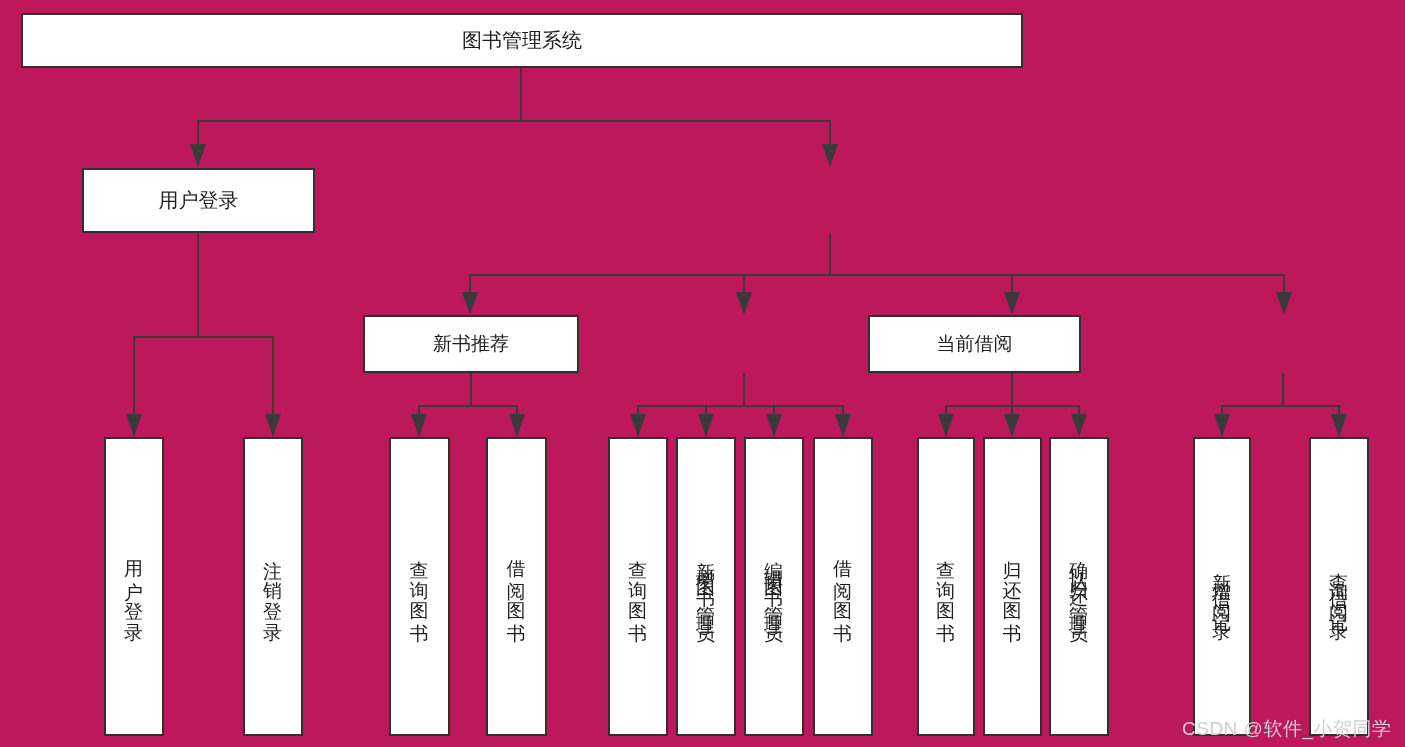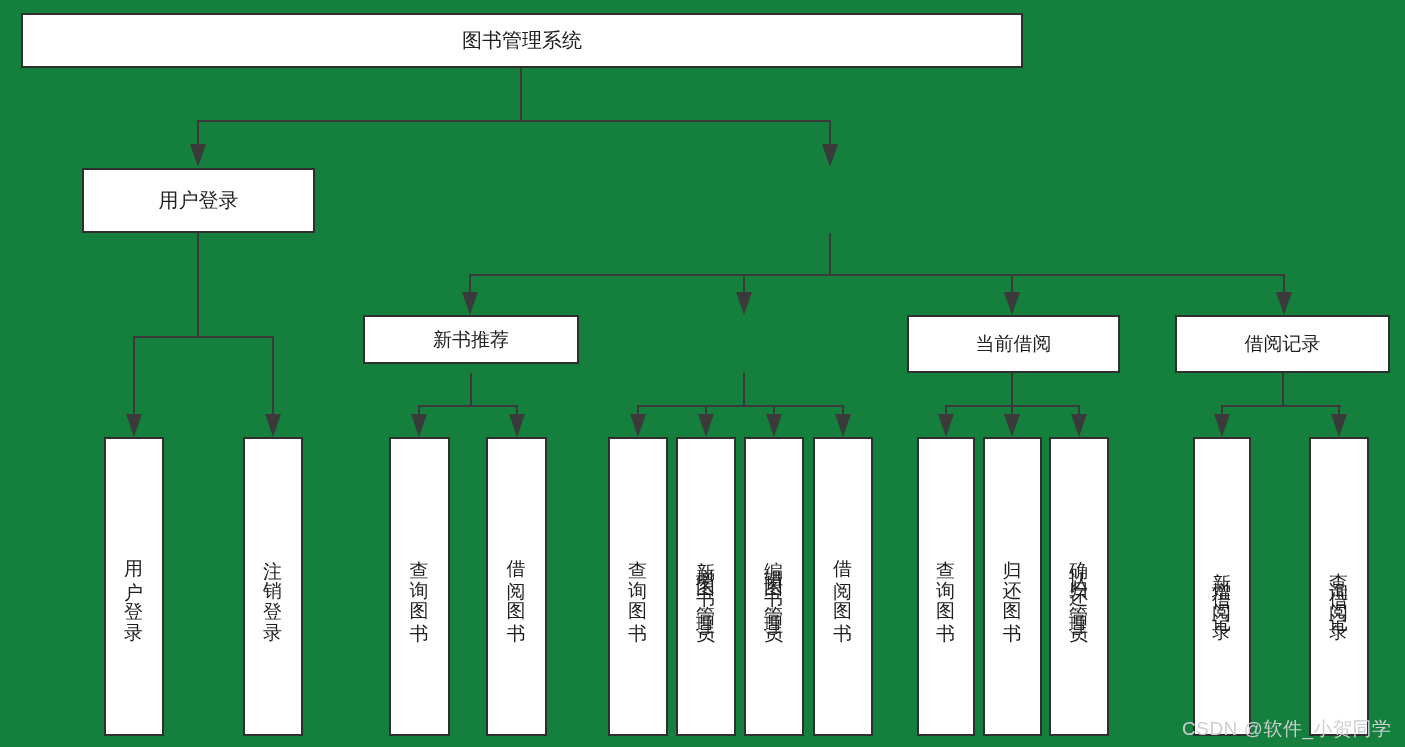--- a/index.html
+++ b/index.html
@@ -1,20 +1,20 @@
 <!DOCTYPE html>
 <html><head>
 <meta charset="utf-8">
 <style>
   html, body { margin: 0; padding: 0; background: #ffffff; }
   #stage {
     position: relative;
     width: 1405px;
     height: 747px;
-    background: #15803d;
+    background: #be185d;
     font-family: "Liberation Sans", sans-serif;
     overflow: hidden;
   }
   .box {
     position: absolute;
     border: 2px solid #2f2f2f;
     background: #ffffff;
     display: flex;
     align-items: center;
     justify-content: center;
@@ -90,28 +90,25 @@
   <div class="hl" style="left:469px; top:274px; width:816px"></div>
   <div class="vl" style="left:469px; top:274px; height:20px"></div>
   <div class="ah" style="left:462px; top:292px"></div>
   <div class="vl" style="left:743px; top:274px; height:20px"></div>
   <div class="ah" style="left:736px; top:292px"></div>
   <div class="vl" style="left:1011px; top:274px; height:20px"></div>
   <div class="ah" style="left:1004px; top:292px"></div>
   <div class="vl" style="left:1283px; top:274px; height:20px"></div>
   <div class="ah" style="left:1276px; top:292px"></div>
 
-  <div class="box" style="left:363px; top:315px; width:216px; height:49px; font-size:19px">
+  <div class="box" style="left:363px; top:315px; width:216px; height:58px; font-size:19px">
     <span>新书推荐</span>
   </div>
-  <div class="box" style="left:907px; top:315px; width:213px; height:58px; font-size:19px">
+  <div class="box" style="left:868px; top:315px; width:213px; height:58px; font-size:19px">
     <span>当前借阅</span>
-  </div>
-  <div class="box" style="left:1175px; top:315px; width:215px; height:58px; font-size:19px">
-    <span>借阅记录</span>
   </div>
 
   <div class="vl" style="left:470px; top:373px; height:32px"></div>
   <div class="hl" style="left:418px; top:405px; width:100px"></div>
   <div class="vl" style="left:418px; top:405px; height:10px"></div>
   <div class="ah" style="left:411px; top:414px"></div>
   <div class="vl" style="left:516px; top:405px; height:10px"></div>
   <div class="ah" style="left:509px; top:414px"></div>
 
   <div class="vl" style="left:743px; top:373px; height:32px"></div>

